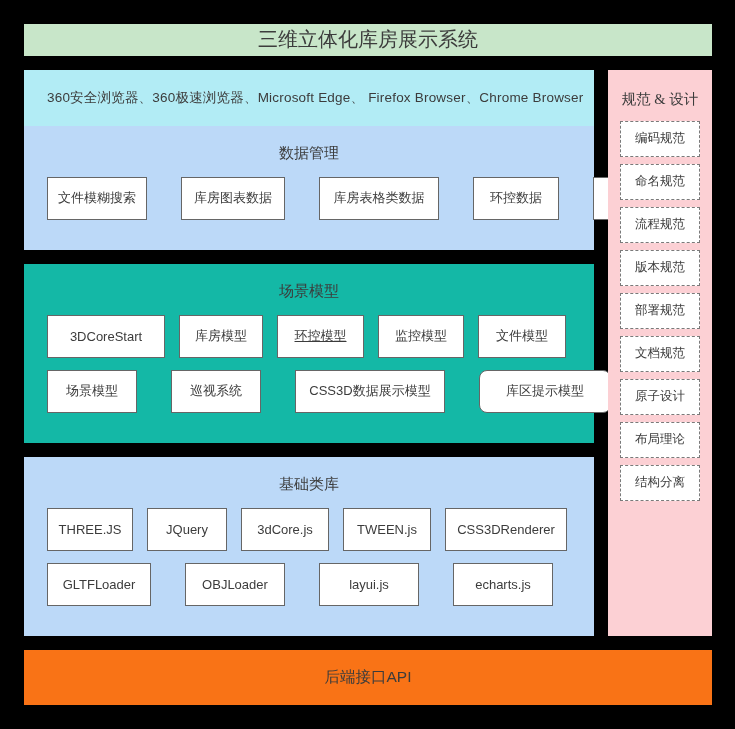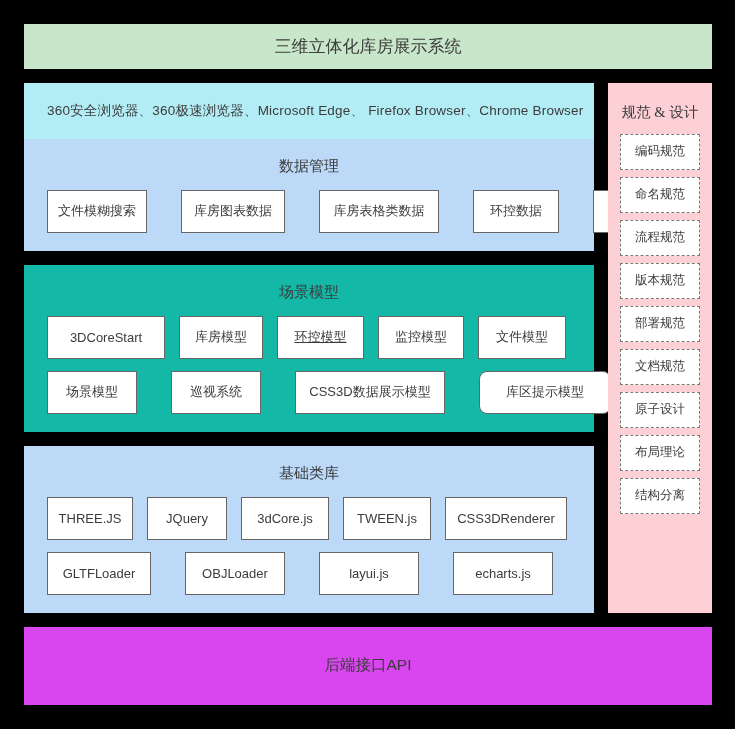--- a/index.html
+++ b/index.html
@@ -48,21 +48,21 @@
     width: 100%;
     color: #3c3c3c;
     font-size: 15px;
     display: flex;
     align-items: center;
     justify-content: center;
   }
   .band-title {
     height: 50px;
     margin-bottom: 14px;
-    font-size: 17px;
+    font-size: 20px;
   }
   .band-browsers {
     height: 56px;
     justify-content: flex-start;
     padding-left: 23px;
     font-size: 13.5px;
     letter-spacing: 0.2px;
   }
   .band-api {
     height: 88px;
@@ -85,21 +85,21 @@
     margin: 6px 0 14px 0;
   }
   .row {
     display: flex;
     flex-direction: row;
     align-items: center;
     padding: 0 23px;
     gap: 14px;
     margin-bottom: 12px;
   }
-  .row:last-child { margin-bottom: 4px; gap: 34px; }
+  .row:last-child { margin-bottom: 16px; gap: 34px; }
   .chip {
     box-sizing: border-box;
     background: #ffffff;
     border: 1px solid #666666;
     color: #3c3c3c;
     font-size: 13px;
     height: 43px;
     display: flex;
     align-items: center;
     justify-content: center;
@@ -217,17 +217,17 @@
             <div class="side-chip">文档规范</div>
             <div class="side-chip">原子设计</div>
             <div class="side-chip">布局理论</div>
             <div class="side-chip">结构分离</div>
           </div>
       </div>
     </div>
 
   </div>
 
-  <div class="band band-api" style="background: #d946ef;">
+  <div class="band band-api" style="background: #f97316;">
     <span>后端接口API</span>
   </div>
 
 </div>
 
 </body></html>

